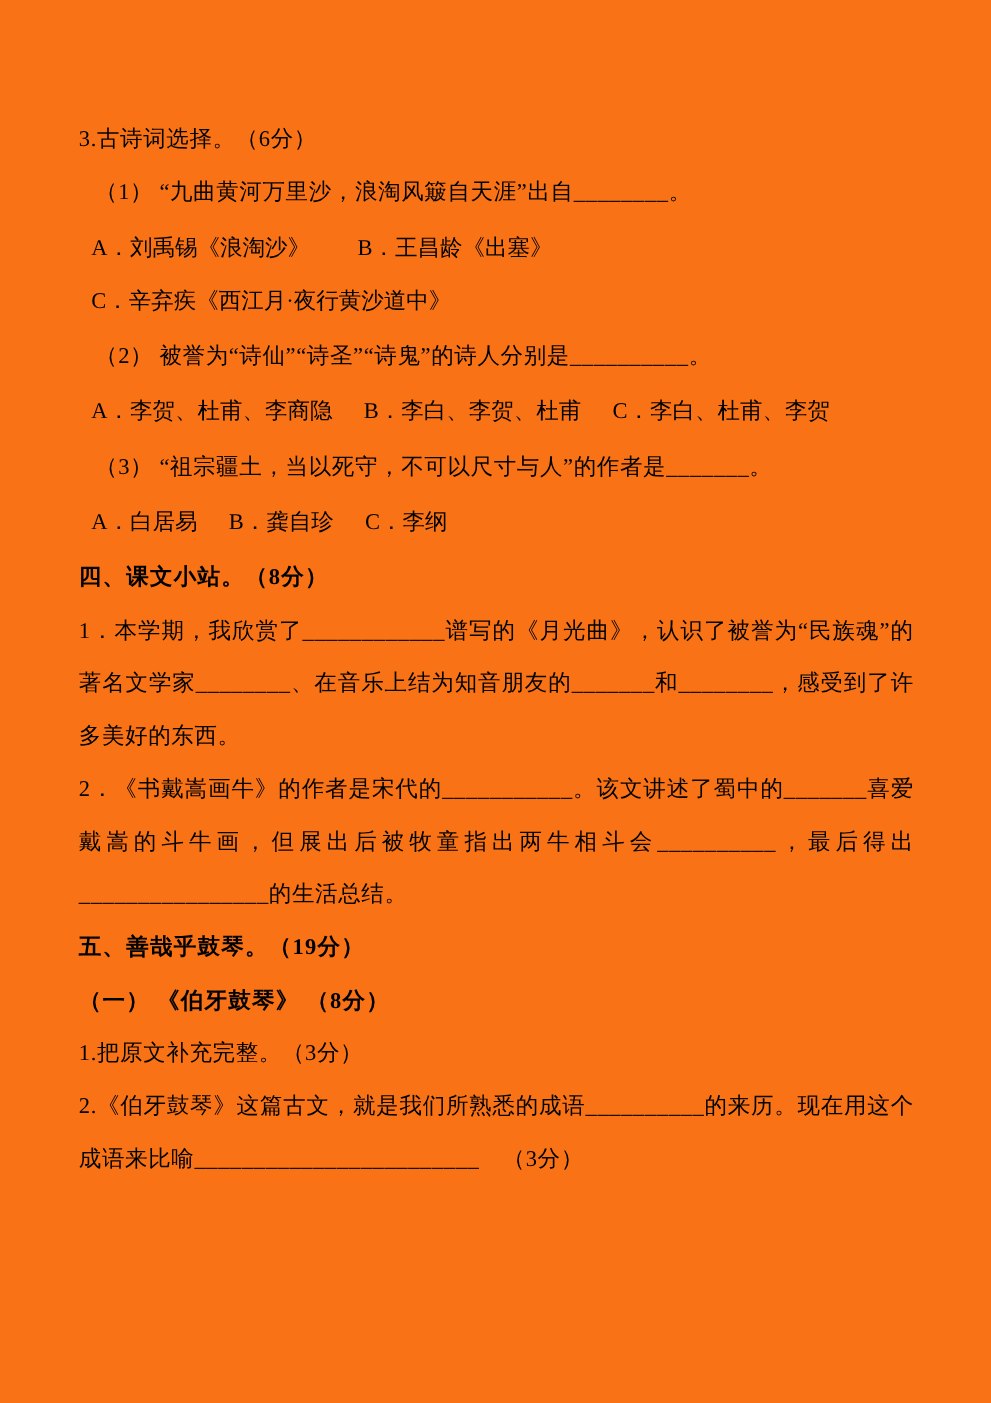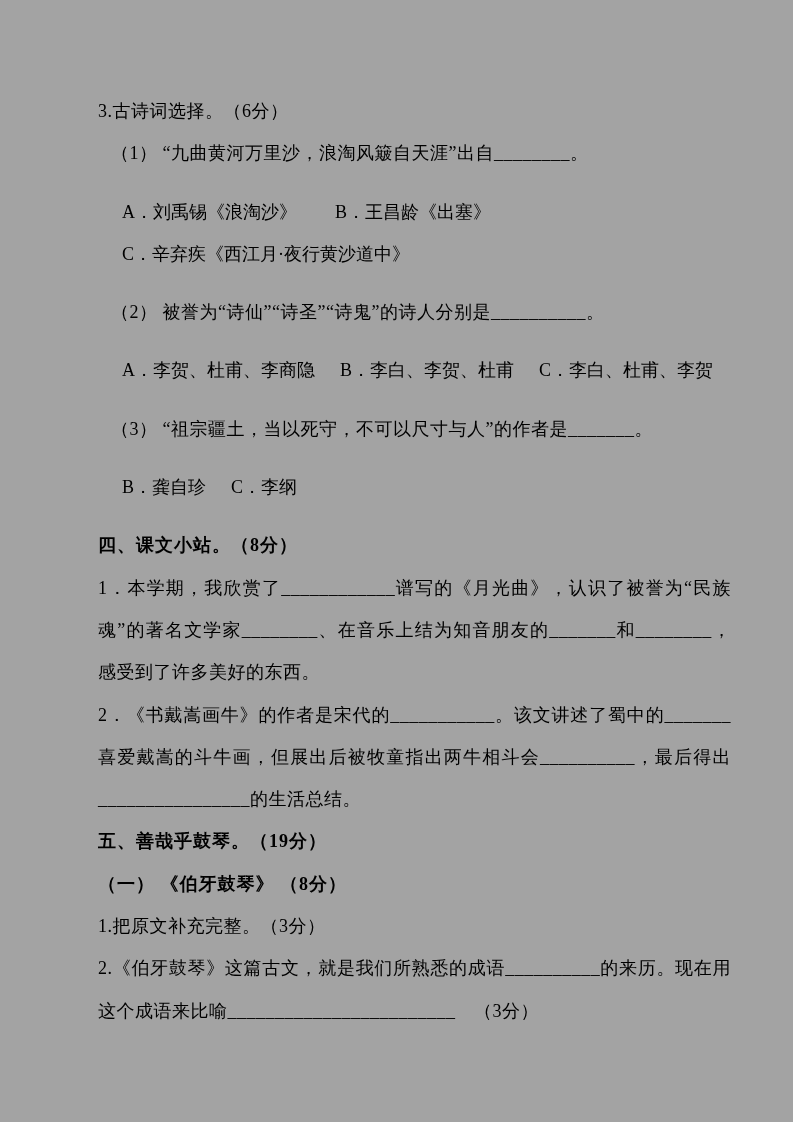--- a/index.html
+++ b/index.html
@@ -1,43 +1,43 @@
 <!DOCTYPE html>
 <html><head>
 <meta charset="utf-8">
 <style>
   html, body { margin: 0; padding: 0; background: #ffffff; }
   .page {
     position: relative;
     width: 793px;
     height: 1122px;
-    background: #a3a3a3;
+    background: #f97316;
     color: #000000;
     font-family: "Liberation Serif", "DejaVu Serif", serif;
     font-size: 18px;
     box-sizing: border-box;
-    padding: 90px 62px 0 98px;
+    padding: 90px 62px 0 63px;
     overflow: hidden;
   }
   .line {
     margin: 0;
     line-height: 42.3px;
     text-align: justify;
     letter-spacing: 0.5px;
   }
   .heading { font-weight: bold; letter-spacing: 1px; }
   .plain-heading { font-weight: normal; }
   .sub-indent { padding-left: 13px; }
   .options {
     padding-left: 8px;
     display: flex;
     flex-wrap: wrap;
     column-gap: 38px;
     line-height: 42.3px;
-    margin: 16px;
+    margin: 2px;
   }
   .options.tight { column-gap: 30px; gap: 25px; }
   .center-title {
     font-weight: bold;
     letter-spacing: 1px;
   }
 </style>
 </head>
 <body>
 
@@ -55,20 +55,21 @@
 
     <p class="line sub-indent">（2） 被誉为“诗仙”“诗圣”“诗鬼”的诗人分别是__________。</p>
     <p class="options tight">
       <span>A．李贺、杜甫、李商隐</span>
       <span>B．李白、李贺、杜甫</span>
       <span>C．李白、杜甫、李贺</span>
     </p>
 
     <p class="line sub-indent">（3） “祖宗疆土，当以死守，不可以尺寸与人”的作者是_______。</p>
     <p class="options tight">
+      <span>A．白居易</span>
       <span>B．龚自珍</span>
       <span>C．李纲</span>
     </p>
   </section>
 
   <section>
     <p class="line heading">四、课文小站。（8分）</p>
     <p class="line">1．本学期，我欣赏了____________谱写的《月光曲》，认识了被誉为“民族魂”的著名文学家________、在音乐上结为知音朋友的_______和________，感受到了许多美好的东西。</p>
     <p class="line">2．《书戴嵩画牛》的作者是宋代的___________。该文讲述了蜀中的_______喜爱戴嵩的斗牛画，但展出后被牧童指出两牛相斗会__________，最后得出________________的生活总结。</p>
   </section>

